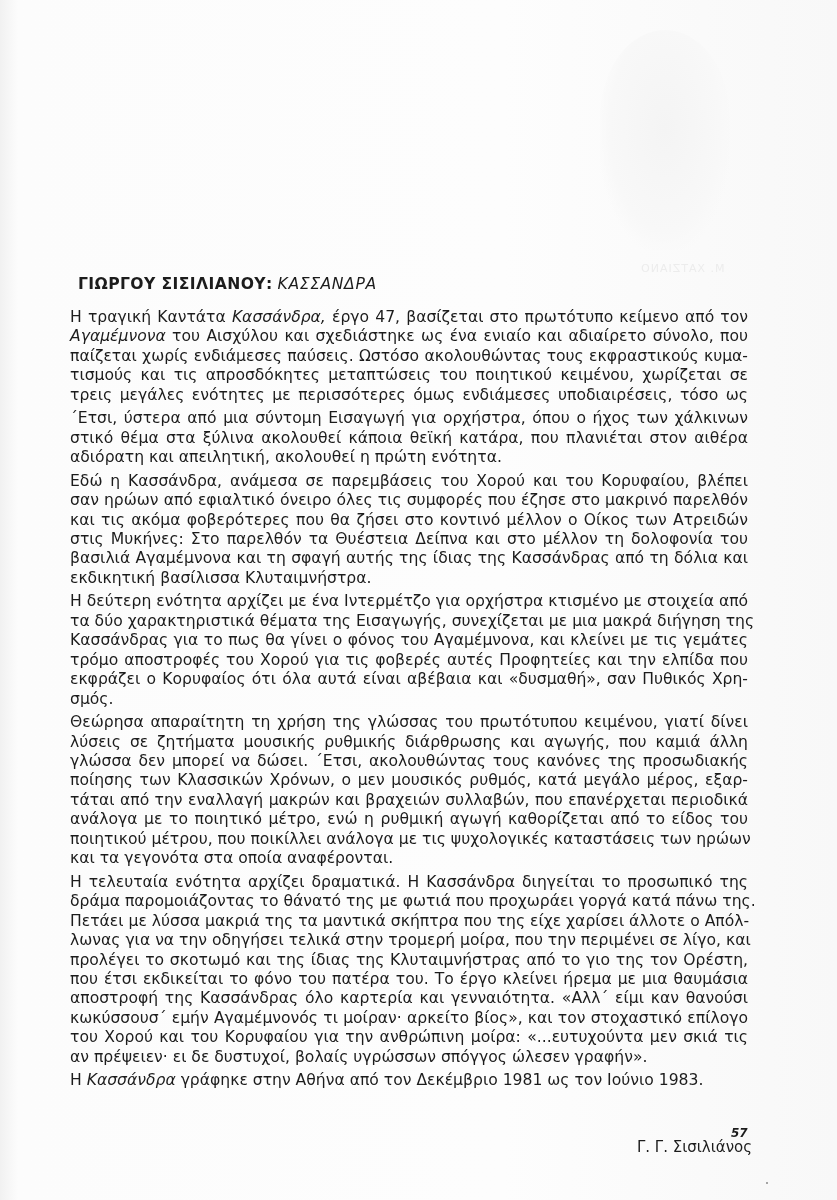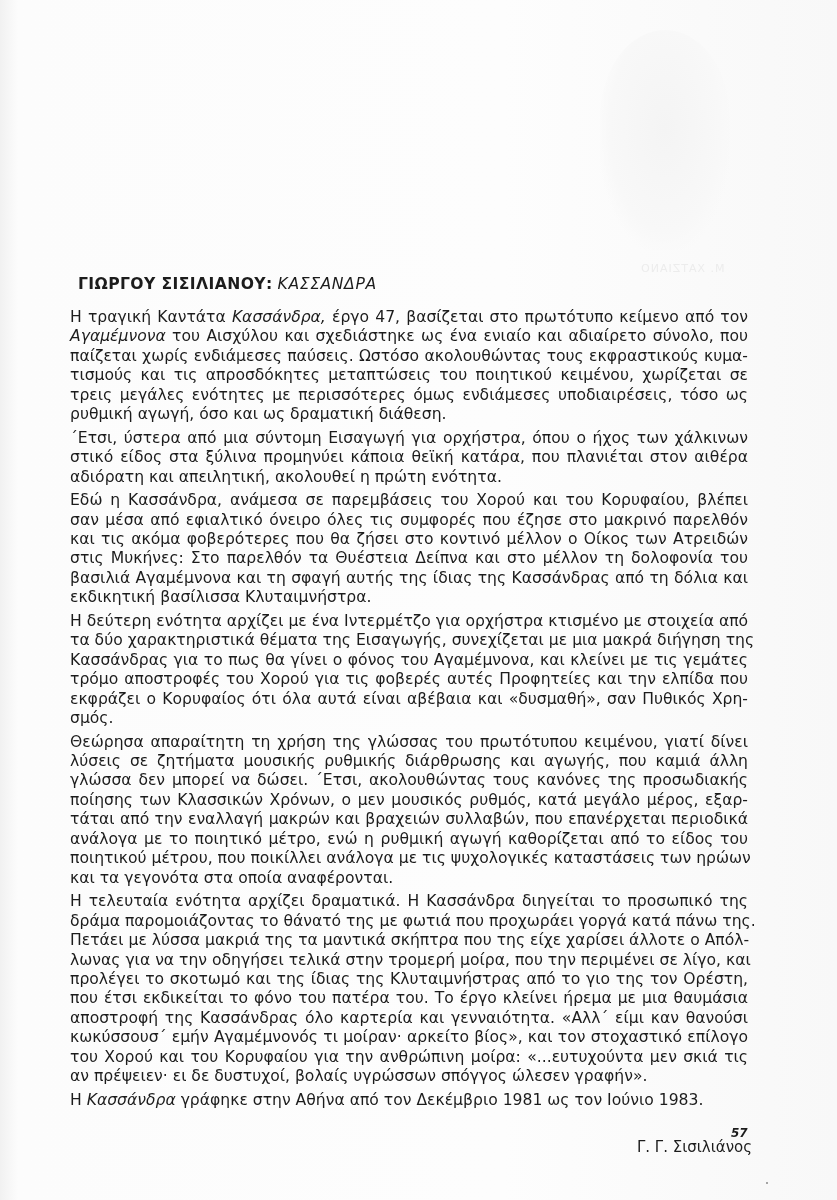--- a/index.html
+++ b/index.html
@@ -56,30 +56,29 @@
     <span class="h-bold">ΓΙΩΡΓΟΥ ΣΙΣΙΛΙΑΝΟΥ:</span>
     <span class="h-italic">ΚΑΣΣΑΝΔΡΑ</span>
   </div>
   <div id="paragraphs">
       <div class="para">
         <span class="line">Η τραγική Καντάτα <i>Κασσάνδρα,</i> έργο 47, βασίζεται στο πρωτότυπο κείμενο από τον</span>
         <span class="line"><i>Αγαμέμνονα</i> του Αισχύλου και σχεδιάστηκε ως ένα ενιαίο και αδιαίρετο σύνολο, που</span>
         <span class="line">παίζεται χωρίς ενδιάμεσες παύσεις. Ωστόσο ακολουθώντας τους εκφραστικούς κυμα-</span>
         <span class="line">τισμούς και τις απροσδόκητες μεταπτώσεις του ποιητικού κειμένου, χωρίζεται σε</span>
         <span class="line">τρεις μεγάλες ενότητες με περισσότερες όμως ενδιάμεσες υποδιαιρέσεις, τόσο ως</span>
-        <span class="line last">ρυθμική αγωγή, όσο και ως δραματική διάθεση.</span>
       </div>
       <div class="para">
         <span class="line">΄Ετσι, ύστερα από μια σύντομη Εισαγωγή για ορχήστρα, όπου ο ήχος των χάλκινων</span>
-        <span class="line">στικό είδος στα ξύλινα προμηνύει κάποια θεϊκή κατάρα, που πλανιέται στον αιθέρα</span>
+        <span class="line">στικό θέμα στα ξύλινα ακολουθεί κάποια θεϊκή κατάρα, που πλανιέται στον αιθέρα</span>
         <span class="line last">αδιόρατη και απειλητική, ακολουθεί η πρώτη ενότητα.</span>
       </div>
       <div class="para">
         <span class="line">Εδώ η Κασσάνδρα, ανάμεσα σε παρεμβάσεις του Χορού και του Κορυφαίου, βλέπει</span>
-        <span class="line">σαν μέσα από εφιαλτικό όνειρο όλες τις συμφορές που έζησε στο μακρινό παρελθόν</span>
+        <span class="line">σαν ηρώων από εφιαλτικό όνειρο όλες τις συμφορές που έζησε στο μακρινό παρελθόν</span>
         <span class="line">και τις ακόμα φοβερότερες που θα ζήσει στο κοντινό μέλλον ο Οίκος των Ατρειδών</span>
         <span class="line">στις Μυκήνες: Στο παρελθόν τα Θυέστεια Δείπνα και στο μέλλον τη δολοφονία του</span>
         <span class="line">βασιλιά Αγαμέμνονα και τη σφαγή αυτής της ίδιας της Κασσάνδρας από τη δόλια και</span>
         <span class="line last">εκδικητική βασίλισσα Κλυταιμνήστρα.</span>
       </div>
       <div class="para">
         <span class="line">Η δεύτερη ενότητα αρχίζει με ένα Ιντερμέτζο για ορχήστρα κτισμένο με στοιχεία από</span>
         <span class="line">τα δύο χαρακτηριστικά θέματα της Εισαγωγής, συνεχίζεται με μια μακρά διήγηση της</span>
         <span class="line">Κασσάνδρας για το πως θα γίνει ο φόνος του Αγαμέμνονα, και κλείνει με τις γεμάτες</span>
         <span class="line">τρόμο αποστροφές του Χορού για τις φοβερές αυτές Προφητείες και την ελπίδα που</span>

